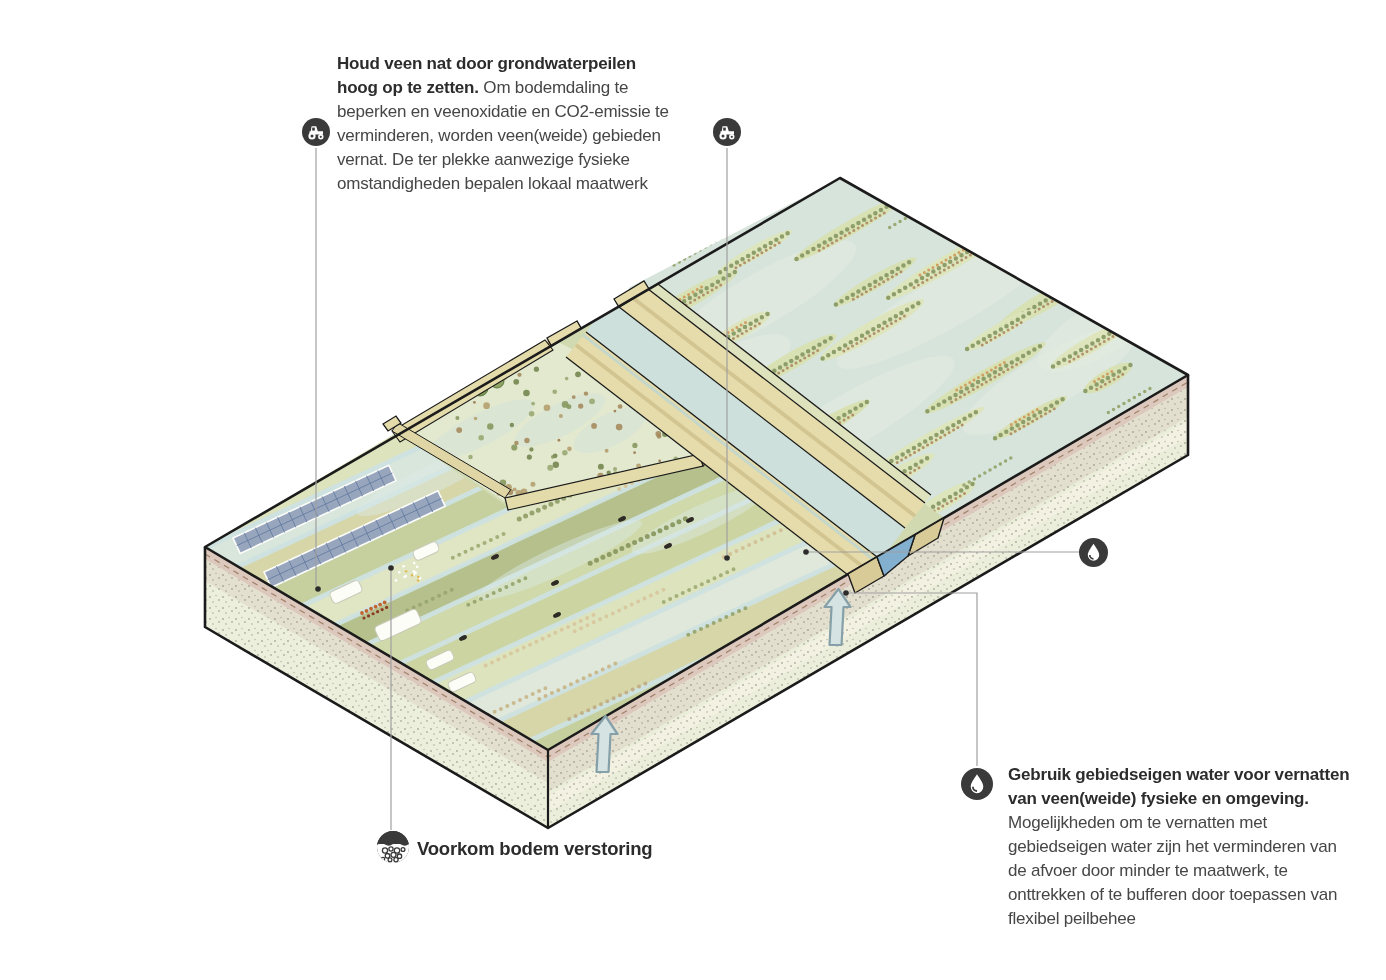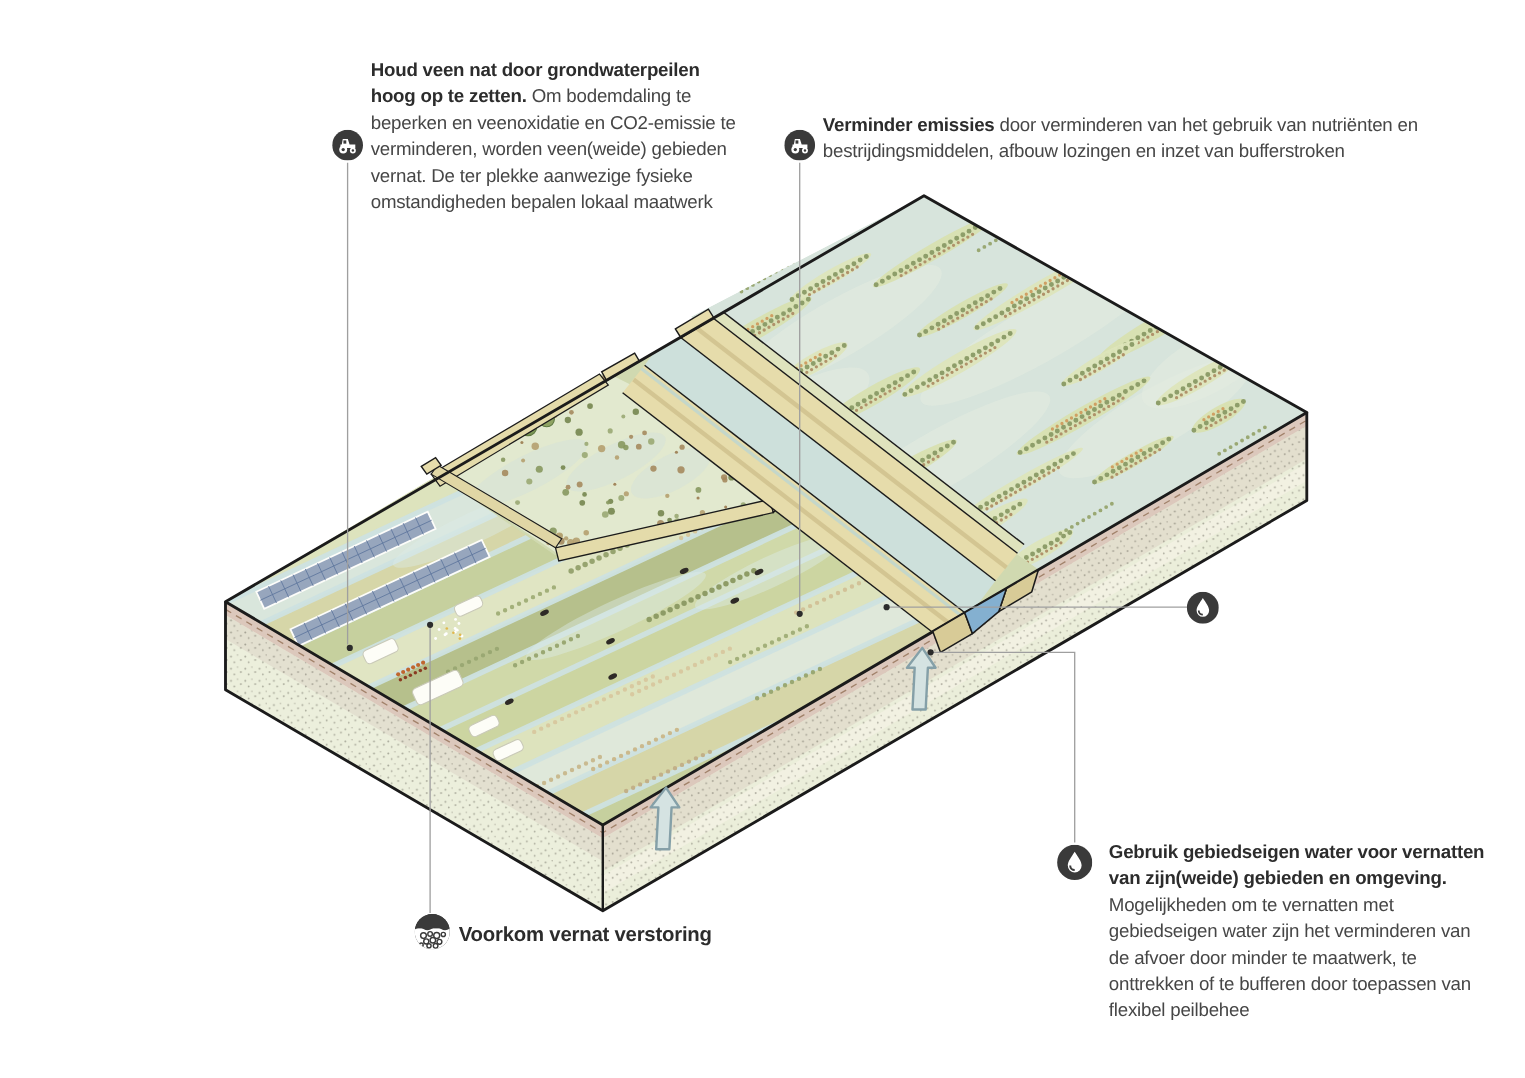--- a/index.html
+++ b/index.html
@@ -467,26 +467,23 @@
             <circle cx="6" cy="28" r="1.7"></circle>
         </g>
       </g>
     </svg>
   </span>
 
   <div class="ann" style="left:337px;top:52px;width:338px">
     <p><strong>Houd veen nat door grondwaterpeilen hoog op te zetten.</strong><span> Om bodemdaling te beperken en veenoxidatie en CO2-emissie te verminderen, worden veen(weide) gebieden vernat. De ter plekke aanwezige fysieke omstandigheden bepalen lokaal maatwerk</span></p>
   </div>
 
-  <div class="ann" style="left:748px;top:102px;width:585px">
-    <p><strong>Verminder emissies</strong><span> door verminderen van het gebruik van nutriënten en bestrijdingsmiddelen, afbouw lozingen en inzet van bufferstroken</span></p>
+
+
+  <div class="ann" style="left:1008px;top:763px;width:350px">
+    <p><strong>Gebruik gebiedseigen water voor vernatten van veen(weide) fysieke en omgeving.</strong><span> Mogelijkheden om te vernatten met gebiedseigen water zijn het verminderen van de afvoer door minder te maatwerk, te onttrekken of te bufferen door toepassen van flexibel peilbehee</span></p>
   </div>
 
-
-  <div class="ann" style="left:1008px;top:763px;width:350px">
-    <p><strong>Gebruik gebiedseigen water voor vernatten van zijn(weide) gebieden en omgeving.</strong><span> Mogelijkheden om te vernatten met gebiedseigen water zijn het verminderen van de afvoer door minder te maatwerk, te onttrekken of te bufferen door toepassen van flexibel peilbehee</span></p>
+  <div class="ann single" style="left:417px;top:837px;width:320px">
+    <p><strong>Voorkom bodem verstoring</strong></p>
   </div>
 
-  <div class="ann single" style="left:417px;top:837px;width:320px">
-    <p><strong>Voorkom vernat verstoring</strong></p>
-  </div>
-
 </div>
 
 </body></html>

